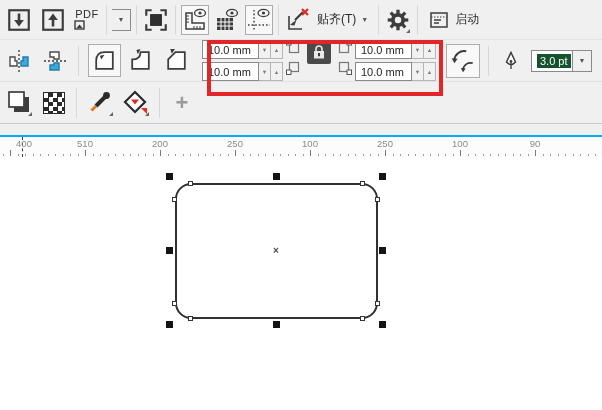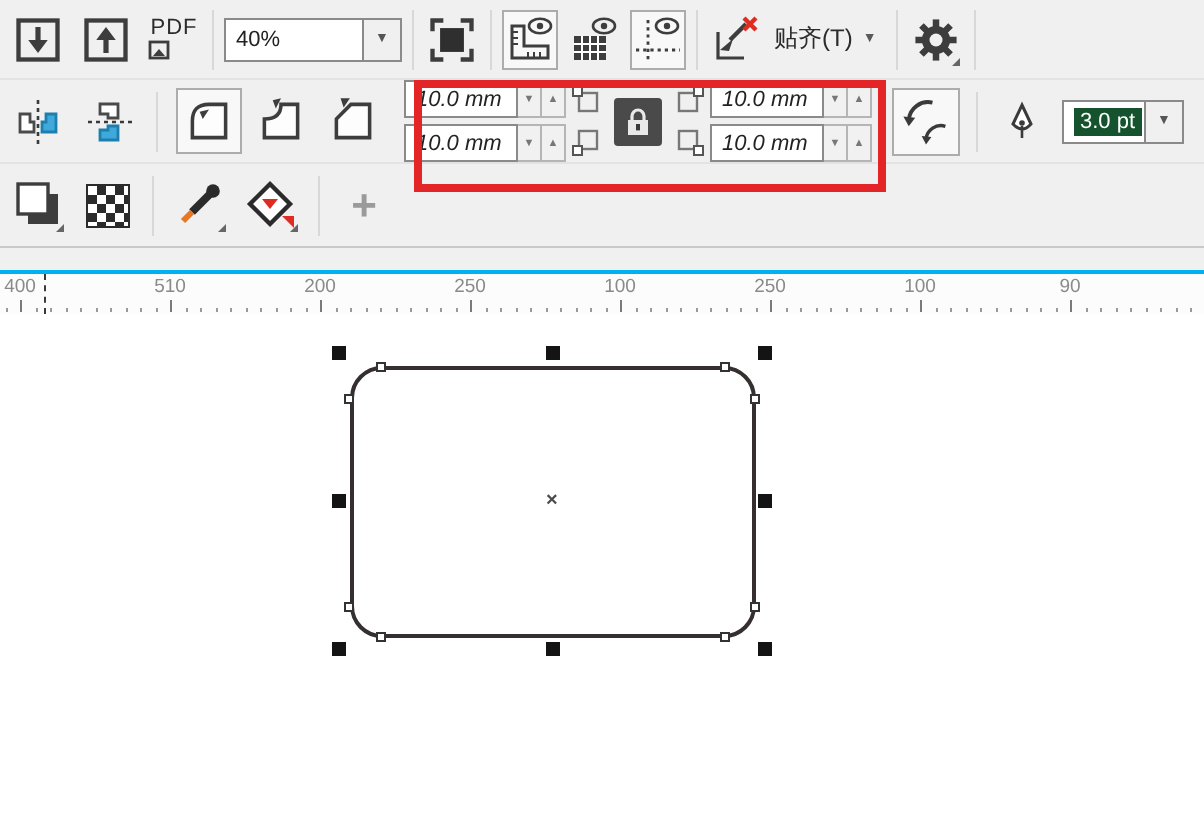--- a/index.html
+++ b/index.html
@@ -27,21 +27,21 @@
 
   
   .combo { display:flex; align-items:center; height:22px; flex:0 0 auto; }
   .combo .field { height:22px; background:#fff; border:1px solid #8a8a8a; display:flex; align-items:center;
                   padding-left:5px; font-size:11px; color:#222; }
   .combo .ddbtn { width:19px; height:22px; background:#f0f0f0; border:1px solid #8a8a8a; border-left:none;
                   display:flex; align-items:center; justify-content:center; font-size:7px; color:#555; }
   .sel-text { background:#14532d; color:#fff; padding:1px 3px; font-size:11px; }
 
   
-  .spin-cluster { display:flex; align-items:center; margin-left:9px; flex:0 0 auto;font-style:italic; }
+  .spin-cluster { display:flex; align-items:flex-start; margin-left:9px; flex:0 0 auto; }
   .spin-stack { display:flex; flex-direction:column; gap:3px; }
   .spin { display:flex; align-items:center; }
   .spin .sfield { width:57px; height:19px; background:#fff; border:1px solid #8a8a8a;
                   font-size:11px; color:#222; display:flex; align-items:center; padding-left:5px; }
   .spin .sarrow { width:12px; height:19px; background:#f1f1f1; border:1px solid #b5b5b5; border-left:none;
                   display:flex; align-items:center; justify-content:center; font-size:5.5px; color:#777; }
   .corner-col { display:flex; flex-direction:column; gap:5px; margin:0 3px; }
   .lock-btn { width:24px; height:24px; background:#4a4a4a; border-radius:2px; margin:0 3px;
               display:flex; align-items:center; justify-content:center; }
 
@@ -86,21 +86,20 @@
     </div>
     <div class="btn" style="margin-left:6px; flex-direction:column; line-height:1">
       <span class="lbl" style="font-size:11px; letter-spacing:0.5px">PDF</span>
       <svg width="22" height="10" viewBox="0 0 22 10" style="align-self:flex-start">
         <rect x="1" y="1" width="9" height="8" fill="none" stroke="#3d3d3d" stroke-width="1.4"></rect>
         <polygon points="2.5,8 5.5,4.5 8.5,8" fill="#3d3d3d"></polygon>
       </svg>
     </div>
     <div class="sep"></div>
     <div class="combo">
-      <div class="field" style="width:70px">40%</div>
       <div class="ddbtn">
         <span>▼</span>
       </div>
     </div>
     <div class="sep"></div>
     <div class="btn">
       <svg width="26" height="26" viewBox="0 0 24 24">
         <path d="M3 8V3h5 M16 3h5v5 M21 16v5h-5 M8 21H3v-5" fill="none" stroke="#3d3d3d" stroke-width="2"></path>
         <rect x="6.5" y="6.5" width="11" height="11" fill="#2f2f2f"></rect>
       </svg>
@@ -151,20 +150,28 @@
           <rect x="2.5" y="10.5" width="19" height="3"></rect>
           <rect x="10.5" y="2.5" width="3" height="19" transform="rotate(45 12 12)"></rect>
           <rect x="10.5" y="2.5" width="3" height="19" transform="rotate(-45 12 12)"></rect>
           <circle cx="12" cy="12" r="6.5"></circle>
         </g>
         <circle cx="12" cy="12" r="3" fill="#f0f0f0"></circle>
       </svg>
       <span class="flyout"></span>
     </div>
     <div class="sep"></div>
+    <div class="btn" style="min-width:0; padding:0 4px">
+      <svg width="22" height="22" viewBox="0 0 22 22" style="margin-right:5px">
+        <rect x="3" y="4" width="16" height="14" fill="none" stroke="#3d3d3d" stroke-width="1.5"></rect>
+        <path d="M3 8h16" stroke="#3d3d3d" stroke-width="1.2" stroke-dasharray="1.5,1.5"></path>
+        <path d="M6 11h7 M6 14h5" stroke="#3d3d3d" stroke-width="1.3"></path>
+      </svg>
+      <span class="lbl">启动</span>
+    </div>
   </div>
 
   <div class="row row2">
     <div class="btn" style="margin-left:5px">
       <svg width="26" height="26" viewBox="0 0 26 26">
         <path d="M13 2v22" stroke="#3a3a3a" stroke-width="1.3" stroke-dasharray="2,2"></path>
         <polygon points="4,9 9,9 9,13 11,13 11,18 4,18" fill="#fff" stroke="#4a4a4a" stroke-width="1.4"></polygon>
         <polygon points="22,9 17,9 17,13 15,13 15,18 22,18" fill="#3fa9dc" stroke="#1d7fae" stroke-width="1.4"></polygon>
       </svg>
     </div>
@@ -323,21 +330,21 @@
     <div class="btn">
       <span style="font-size:22px;color:#9a9a9a;font-weight:bold;line-height:1">+</span>
     </div>
   </div>
 
   <div class="strip"></div>
   <div class="cyan-line"></div>
 
   <div class="ruler" id="ruler-ticks">
     <span class="page-marker"></span>
-  <span class="ruler-label" style="left: 10px;">400</span>
+  <span class="ruler-label" style="left: 24px;">400</span>
       <span class="ruler-label" style="left: 85px;">510</span>
       <span class="ruler-label" style="left: 160px;">200</span>
       <span class="ruler-label" style="left: 235px;">250</span>
       <span class="ruler-label" style="left: 310px;">100</span>
       <span class="ruler-label" style="left: 385px;">250</span>
       <span class="ruler-label" style="left: 460px;">100</span>
       <span class="ruler-label" style="left: 535px;">90</span>
       <i class="tick" style="left: 2.5px;"></i>
       <i class="tick major" style="left: 10px;"></i>
       <i class="tick" style="left: 17.5px;"></i>

